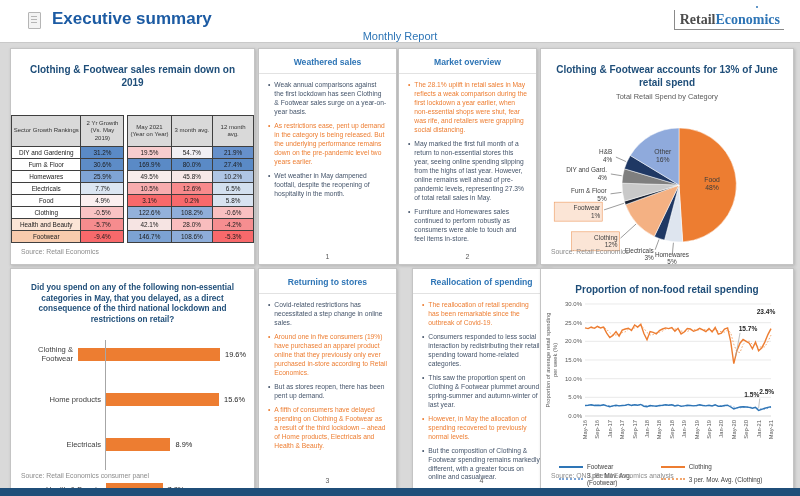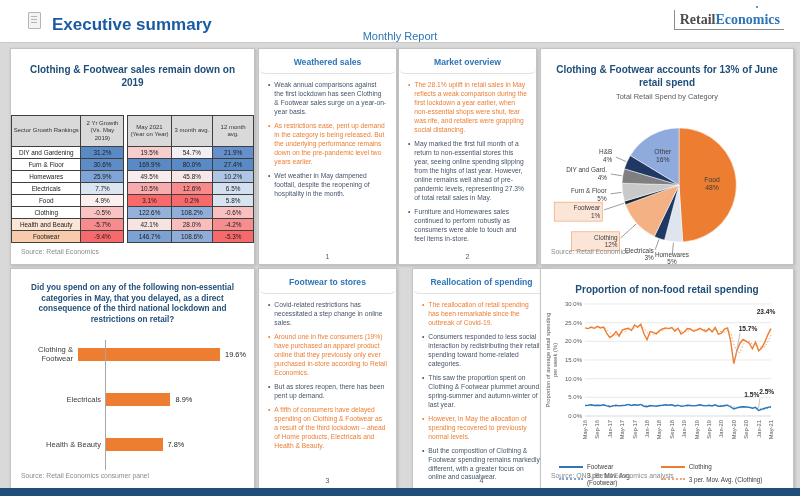--- a/index.html
+++ b/index.html
@@ -5,21 +5,21 @@
   html,body{margin:0;padding:0;background:#eee;}
   .page{position:relative;width:800px;height:496px;background:#D9D9D9;overflow:hidden;
         font-family:"Liberation Sans",sans-serif;}
   
   .top{position:absolute;top:0;left:0;width:800px;height:42px;background:#fff;
        border-bottom:1px solid #c9c9c9;}
   .doc-icon{position:absolute;left:28px;top:12px;width:11px;height:15px;background:#f3f3f3;
             border:1px solid #b5b5b5;border-radius:1px;}
   .doc-icon::before{content:"";position:absolute;left:2px;top:3px;width:6px;height:1px;
             background:#b5b5b5;box-shadow:0 3px 0 #b5b5b5,0 6px 0 #b5b5b5;}
-  .h-title{position:absolute;left:52px;top:9px;font-size:17px;font-weight:bold;color:#1C5BA3;margin-top:6px;}
+  .h-title{position:absolute;left:52px;top:9px;font-size:17px;font-weight:bold;color:#1C5BA3;}
   .h-sub{position:absolute;left:0;width:800px;top:14px;text-align:center;font-size:11px;color:#2E75B6;margin-top:16px;}
   .logo{position:absolute;right:16px;top:10px;font-family:"Liberation Serif",serif;font-size:14px;
         border-left:1px solid #8a8a8a;border-bottom:1px solid #8a8a8a;padding:2px 4px 1px 5px;}
   .logo .l1{color:#4d4d4d;font-weight:bold;}
   .logo .l2{color:#2E75B6;font-weight:bold;}
   .logo-dots{position:absolute;top:-4px;right:26px;width:2px;height:2px;border-radius:50%;
         background:#2E75B6;box-shadow:4px-3px 0 #2E75B6,3px -4px 0 #2E75B6,7px -1px 0 #2E75B6;}
   
   .card{position:absolute;background:#fff;border:1px solid #c4c4c4;
         box-shadow:1px 1px 3px rgba(0,0,0,.18);}
@@ -35,21 +35,21 @@
   .source{position:absolute;bottom:9px;left:10px;font-size:6.8px;color:#8C8C8C;}
   
   .tbl-wrap{display:flex;gap:3px;justify-content:center;margin-top:26px;}
   table{border-collapse:collapse;}
   th{background:#D9D9D9;font-weight:normal;font-size:6px;color:#333;border:1px solid #3f3f3f;
      padding:2px 1px;height:26px;line-height:1.25;}
   td{font-size:6.4px;color:#1c1c1c;text-align:center;border:1px solid #3f3f3f;padding:2px 1px;}
   .w-lab{width:76px;} .w-v{width:46px;} .w-v2{width:44px;}
   
   .slide-title{font-size:8.6px;font-weight:bold;color:#2E75B6;text-align:center;
-               padding:8px 4px 6px;border-bottom:1px solid #e2e2e2;border-radius:6px;}
+               padding:8px 4px 6px;border-bottom:1px solid #e2e2e2;}
   .slide-body{padding:7px 9px 0 9px;}
   .bullet{display:flex;gap:4px;font-size:6.7px;line-height:1.34;margin-bottom:5px;}
   .bullet .b-dot{flex:0 0 auto;}
   .bullet.dark{color:#44546A;}
   .bullet.orange{color:#ED7D31;}
   .slide-page{position:absolute;bottom:4px;left:0;right:0;text-align:center;font-size:7px;color:#595959;}
   
   .pie-sub{font-size:7.4px;color:#595959;text-align:center;margin-top:3px;}
   
   .bar-sub{font-size:7.8px;color:#404040;margin:11px 0 2px 10px;}
@@ -265,40 +265,47 @@
       <div class="bar-axis"></div>
       <div id="barRows">
           <div class="bar-row">
             <div class="bar-label">Clothing &amp; Footwear</div>
             <div class="bar-track">
               <div class="bar" style="width: 142px; background: rgb(237, 125, 49);"></div>
               <span class="bar-val">19.6%</span>
             </div>
           </div>
           <div class="bar-row">
+            <div class="bar-label">Home products</div>
+            <div class="bar-track">
+              <div class="bar" style="width: 113.02px; background: rgb(237, 125, 49);"></div>
+              <span class="bar-val">15.6%</span>
+            </div>
+          </div>
+          <div class="bar-row">
             <div class="bar-label">Electricals</div>
             <div class="bar-track">
               <div class="bar" style="width: 64.4796px; background: rgb(237, 125, 49);"></div>
               <span class="bar-val">8.9%</span>
             </div>
           </div>
           <div class="bar-row">
             <div class="bar-label">Health &amp; Beauty</div>
             <div class="bar-track">
               <div class="bar" style="width: 56.5102px; background: rgb(237, 125, 49);"></div>
               <span class="bar-val">7.8%</span>
             </div>
           </div>
         </div>
     </div>
     <div class="source">Source: Retail Economics consumer panel</div>
   </div>
 
   <div class="card c6">
-    <div class="slide-title">Footwear to stores</div>
+    <div class="slide-title">Returning to stores</div>
     <div class="slide-body">
         <div class="bullet dark">
           <span class="b-dot">•</span>
           <span>Covid-related restrictions has necessitated a step change in online sales.</span>
         </div>
         <div class="bullet orange">
           <span class="b-dot">•</span>
           <span>Around one in five consumers (19%) have purchased an apparel product online that they previously only ever purchased in-store according to Retail Economics.</span>
         </div>
         <div class="bullet dark">

